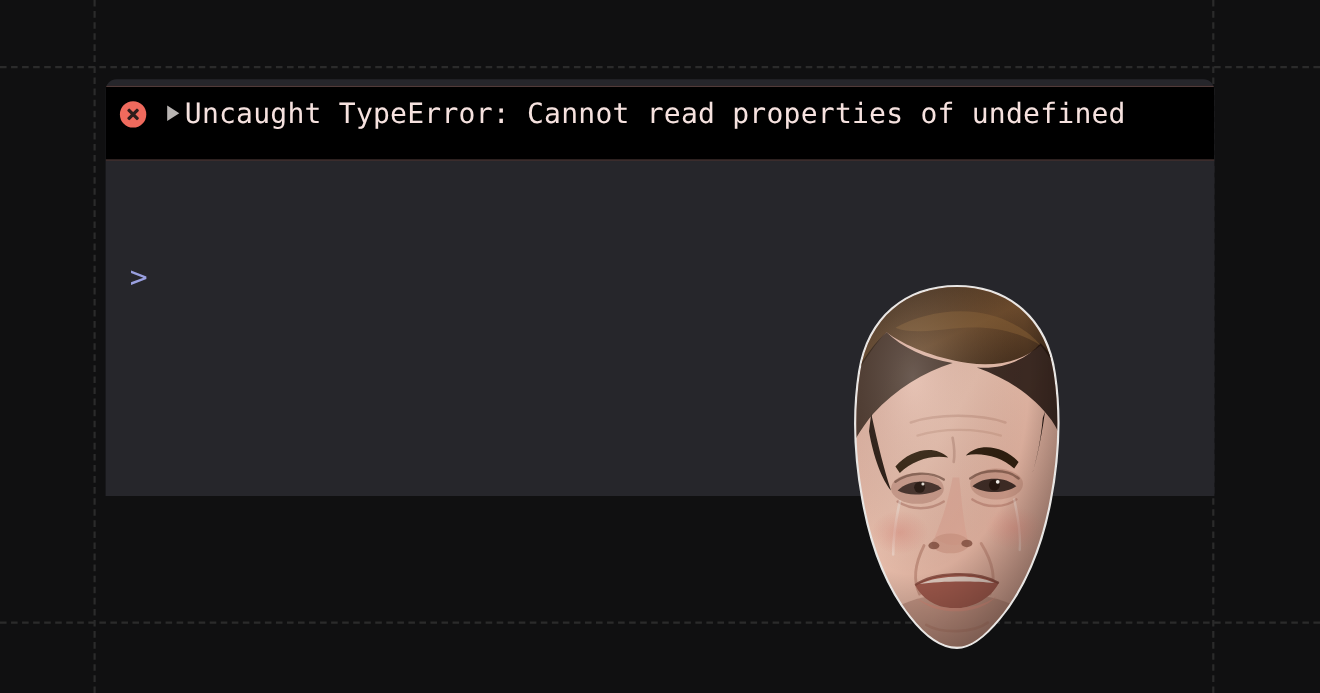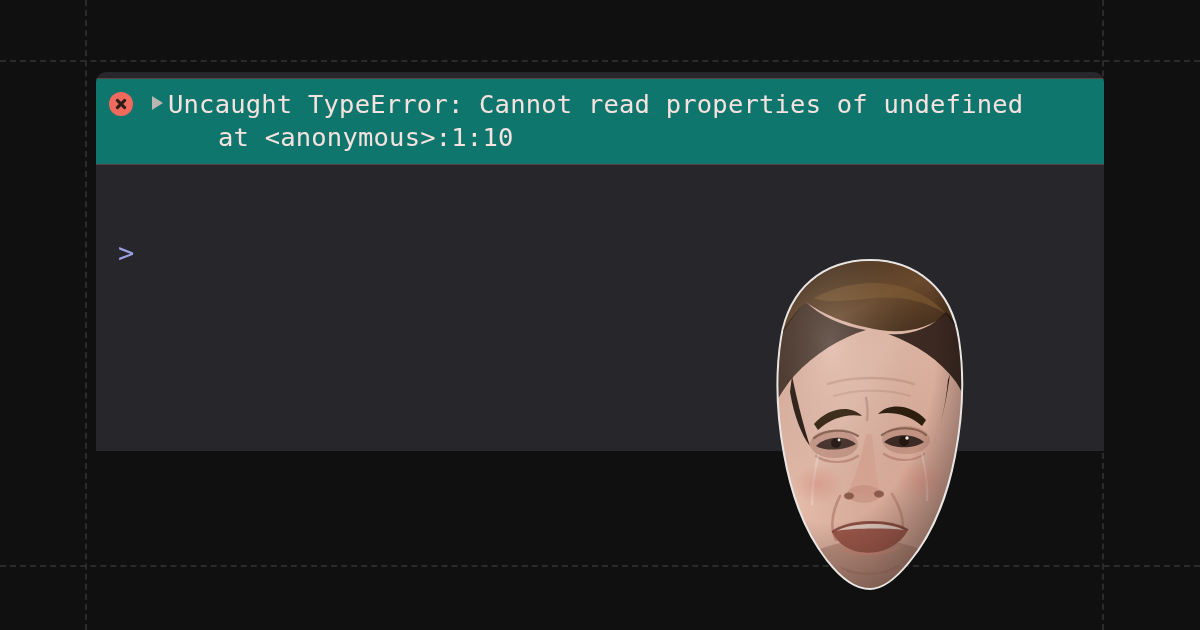--- a/index.html
+++ b/index.html
@@ -56,21 +56,21 @@
     z-index: 2;
   }
 
   
   .error-row {
     position: absolute;
     left: 0;
     top: 6px;
     width: 100%;
     min-height: 68px;
-    background: #0f766e;
+    background: #000000;
     border-top: 1px solid #5a4240;
     border-bottom: 1px solid #5a4240;
     display: flex;
     align-items: flex-start;
     padding: 9px 0 10px 0;
   }
 
   .error-icon-cell {
     flex: 0 0 auto;
     width: 50px;
@@ -198,21 +198,20 @@
     <div class="error-icon-cell">
       <span class="error-icon"></span>
     </div>
 
     <div class="disclosure-cell">
       <span class="disclosure-triangle"></span>
     </div>
 
     <div class="error-text-cell">
       <div class="error-message">Uncaught TypeError: Cannot read properties of undefined</div>
-      <div class="error-stack">at &lt;anonymous&gt;:1:10</div>
     </div>
 
   </div>
 
   <div class="prompt-row">
     <span class="prompt-chevron">&gt;</span>
     <input class="prompt-input" type="text" placeholder="" style="">
   </div>
 
 </div>

